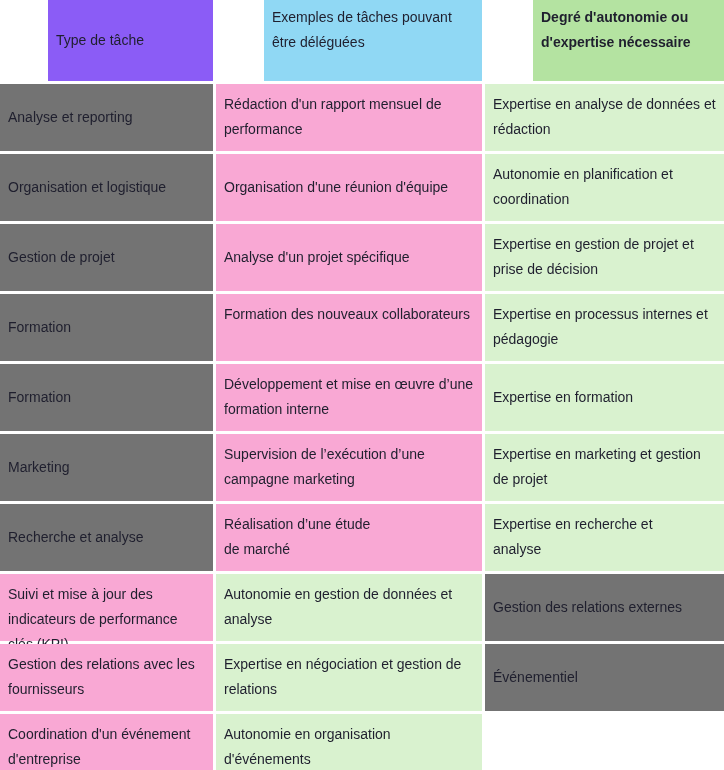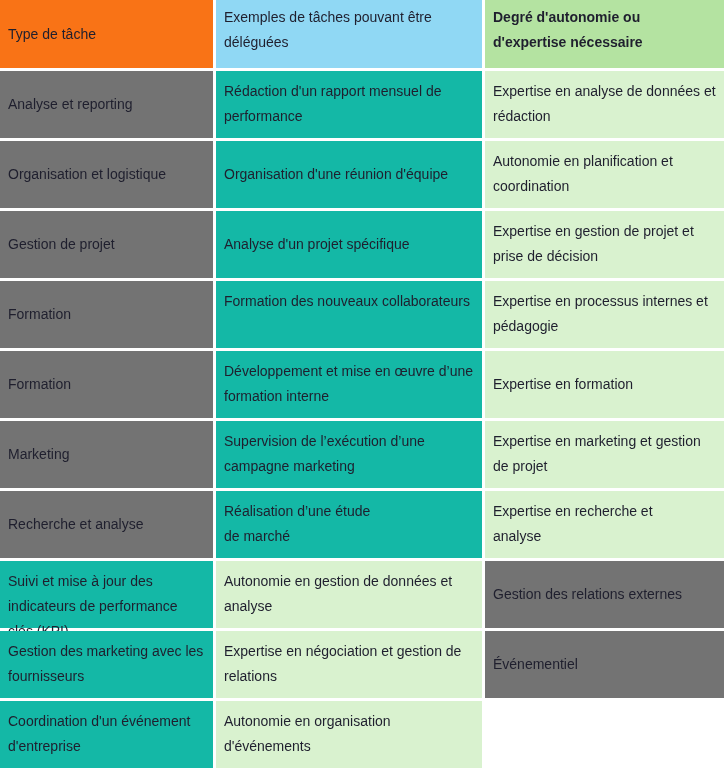--- a/index.html
+++ b/index.html
@@ -25,26 +25,26 @@
       display: flex;
       align-items: center;
       padding: 0 8px;
       line-height: 25px;
       height: 67px;
     }
     .cell.wrap {
       align-items: flex-start;
       padding-top: 8px;
     }
-    .hdr { height: 68px; }
-    .hdr.c1 { background: #f97316; }
+    .hdr { height: 81px; margin-left: 48px; }
+    .hdr.c1 { background: #8b5cf6; }
     .hdr.c2 { background: #90d8f4; }
     .hdr.c3 { background: #b4e3a1; font-weight: bold; }
     .body.c1 { background: #737373; }
-    .body.c2 { background: #14b8a6; }
+    .body.c2 { background: #f9a8d4; }
     .body.c3 { background: #d9f2cf; }
     .hdr.c2, .hdr.c3 { align-items: flex-start; padding-top: 5px; }
   </style>
 </head>
 <body>
 
 <div class="table">
 
   <div class="cell hdr c1">
       <span>Type de tâche</span>
@@ -130,21 +130,21 @@
       <span>Suivi et mise à jour des indicateurs de performance clés (KPI)</span>
     </div>
   <div class="cell body c3 wrap">
       <span>Autonomie en gestion de données et analyse</span>
     </div>
 
   <div class="cell body c1">
       <span>Gestion des relations externes</span>
     </div>
   <div class="cell body c2 wrap">
-      <span>Gestion des marketing avec les fournisseurs</span>
+      <span>Gestion des relations avec les fournisseurs</span>
     </div>
   <div class="cell body c3 wrap">
       <span>Expertise en négociation et gestion de relations</span>
     </div>
 
   <div class="cell body c1">
       <span>Événementiel</span>
     </div>
   <div class="cell body c2 wrap">
       <span>Coordination d'un événement d'entreprise</span>

